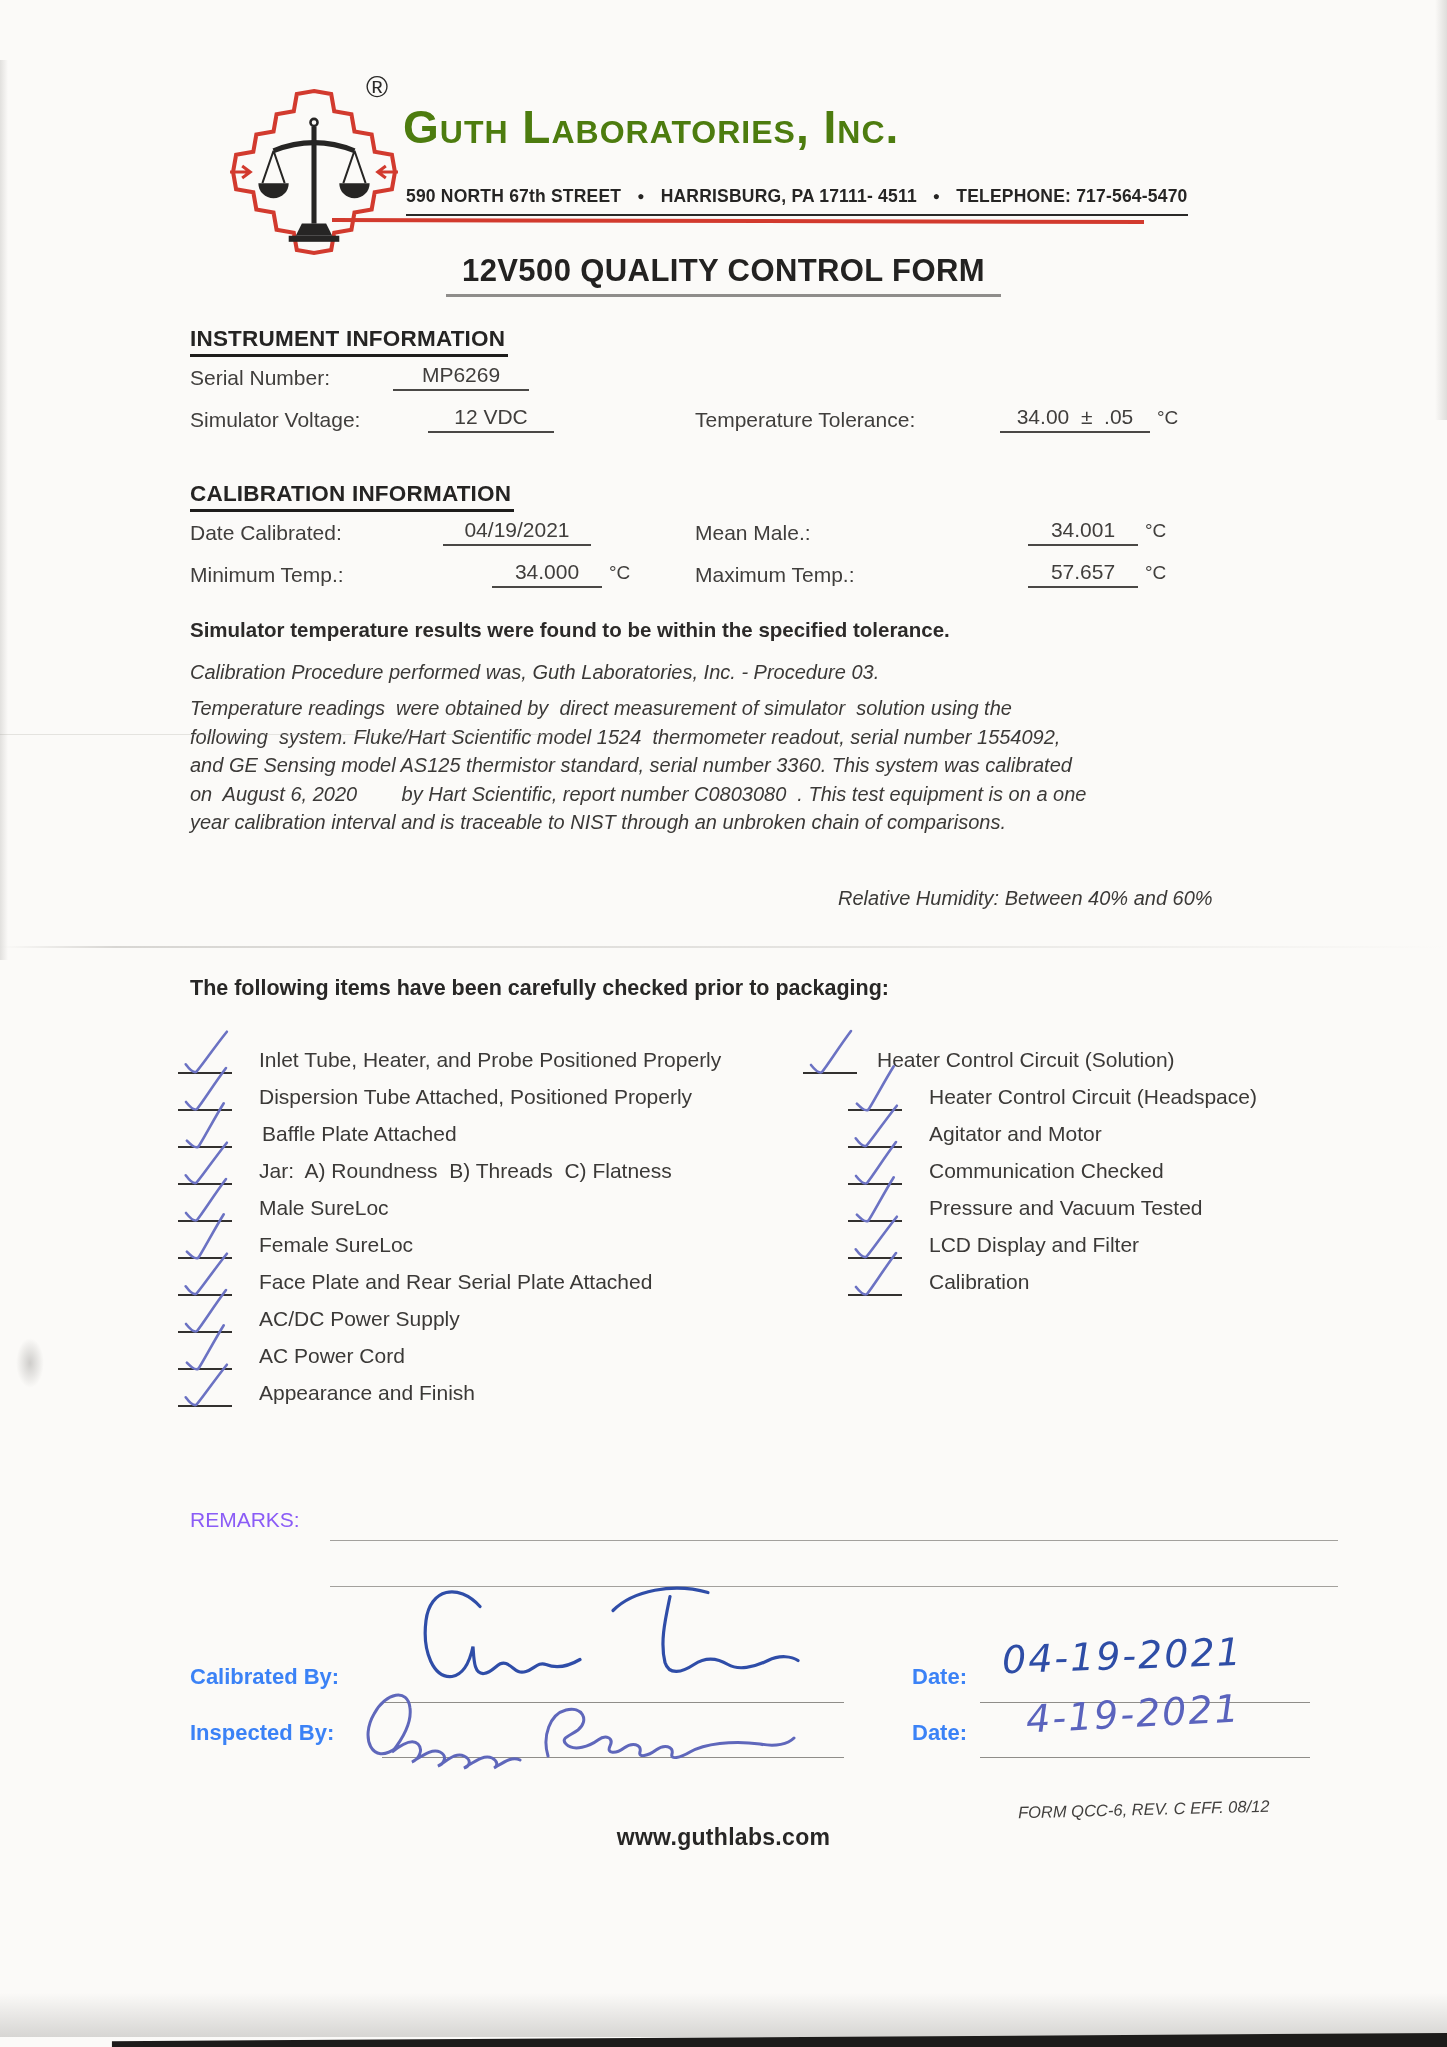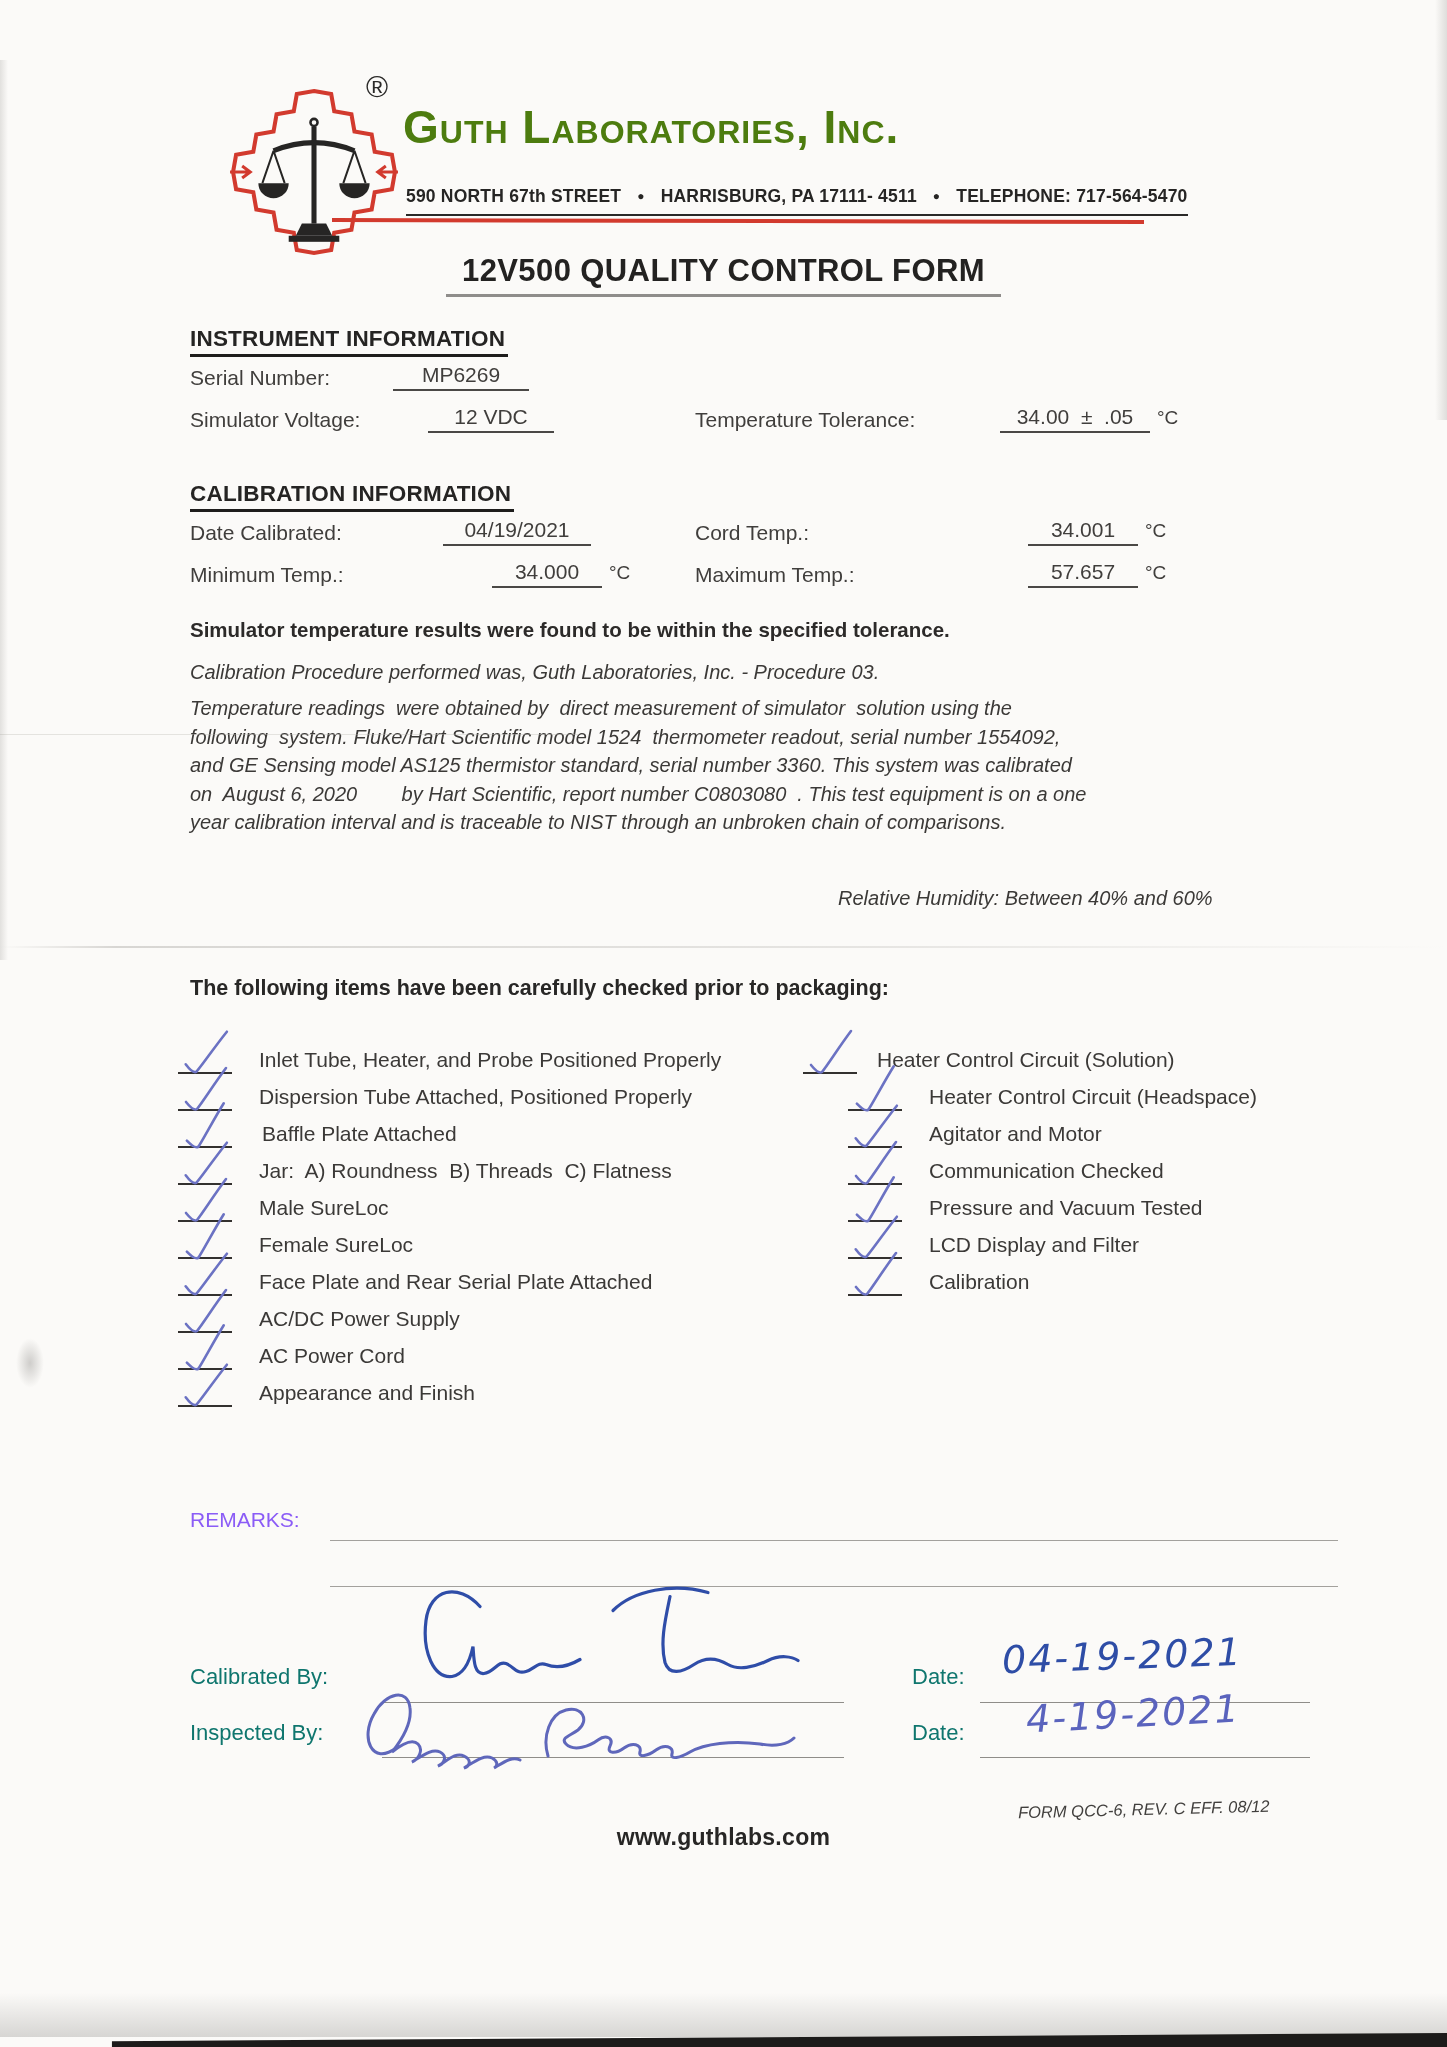--- a/index.html
+++ b/index.html
@@ -50,21 +50,21 @@
   .checks { position:absolute; inset:0; }
   .checkrow { position:absolute; display:flex; align-items:flex-end; gap:27px; }
   .tickbox { position:relative; width:54px; height:34px; border-bottom:2.5px solid #33312f; }
   .tickbox svg { position:absolute; left:4px; bottom:-5px; overflow:visible; }
   .checks .checkrow:nth-child(3n) svg { transform:rotate(-5deg); }
   .checks .checkrow:nth-child(3n+1) svg { transform:rotate(2deg); }
   .citem { font-size:21px; color:#3b3937; padding-bottom:2px; white-space:pre; }
   
   .remarks { position:absolute; left:190px; top:1508px; font-size:21px; color:#8b5cf6; }
   .rline { position:absolute; height:0; border-top:1.5px solid #a3a19d; }
-  .signlbl { position:absolute; font-weight:normal; font-size:22px; color:#0f766e; white-space:nowrap; }
+  .signlbl { position:absolute; font-weight:bold; font-size:22px; color:#3b82f6; white-space:nowrap; }
   .sigline { position:absolute; border-top:1.5px solid #8f8d89; }
   .sig { position:absolute; }
   .hand {
     position:absolute; font-size:38px; font-style:italic; letter-spacing:2px;
     font-family:"DejaVu Sans", sans-serif; white-space:nowrap;
   }
   .hand1 { left:1002px; top:1634px; color:#2e4da6; transform:rotate(-2deg); }
   .hand2 { left:1026px; top:1692px; color:#5a63bd; transform:rotate(-3deg); }
   
   .web { position:absolute; left:0; top:1824px; width:100%; text-align:center; font-weight:bold; font-size:23px; letter-spacing:.3px; color:#272625; }
@@ -132,21 +132,21 @@
   <div class="fval" style="left:1000px; top:405px;">
     <span class="u" style="min-width:132px; white-space:pre;">34.00  ±  .05</span>
     <span class="unit">°C</span>
   </div>
 
   <div class="sect" style="left:190px; top:481px;">CALIBRATION INFORMATION</div>
   <div class="lbl" style="left:190px; top:521px;">Date Calibrated:</div>
   <div class="fval" style="left:443px; top:518px;">
     <span class="u" style="min-width:130px;">04/19/2021</span>
   </div>
-  <div class="lbl" style="left:695px; top:521px;">Cord Temp.:</div>
+  <div class="lbl" style="left:695px; top:521px;">Mean Male.:</div>
   <div class="fval" style="left:1028px; top:518px;">
     <span class="u" style="min-width:92px;">34.001</span>
     <span class="unit">°C</span>
   </div>
   <div class="lbl" style="left:190px; top:563px;">Minimum Temp.:</div>
   <div class="fval" style="left:492px; top:560px;">
     <span class="u" style="min-width:92px;">34.000</span>
     <span class="unit">°C</span>
   </div>
   <div class="lbl" style="left:695px; top:563px;">Maximum Temp.:</div>

